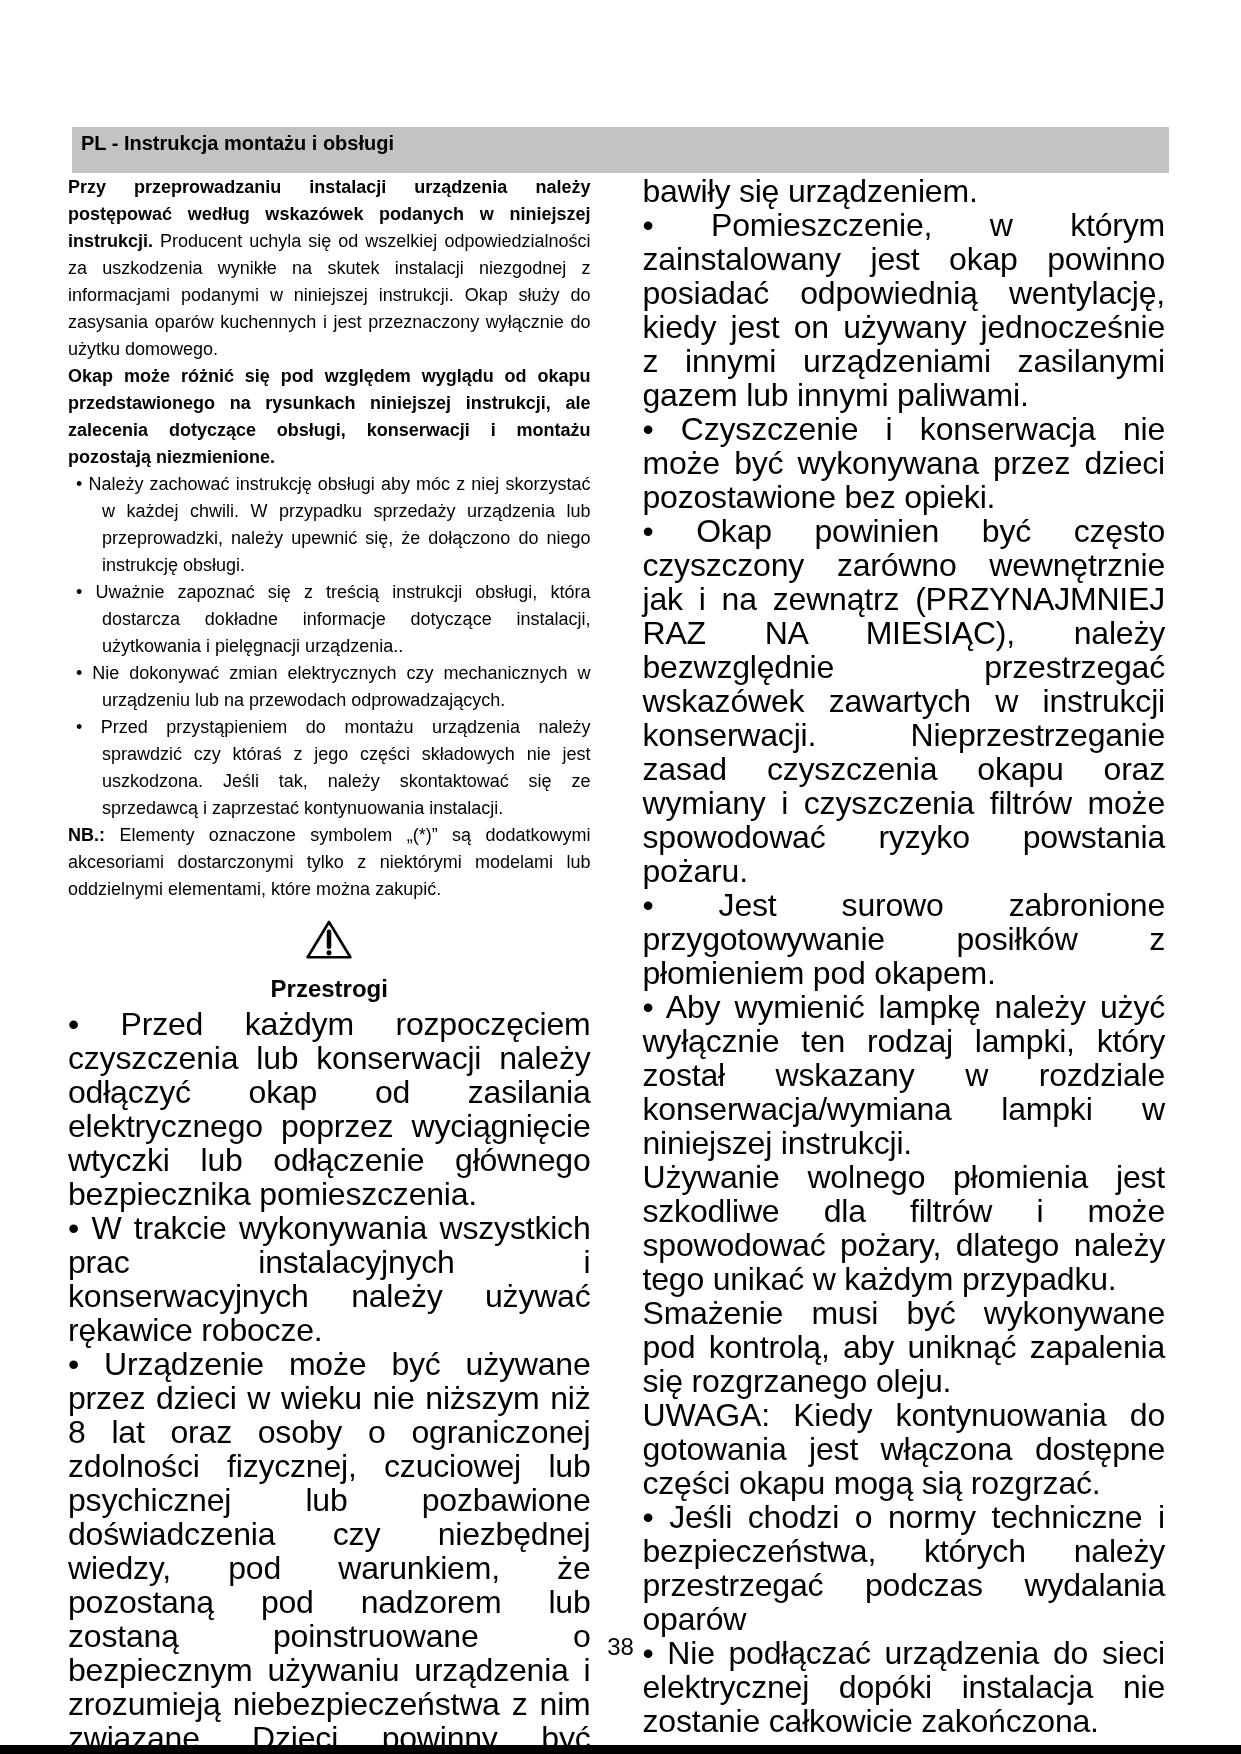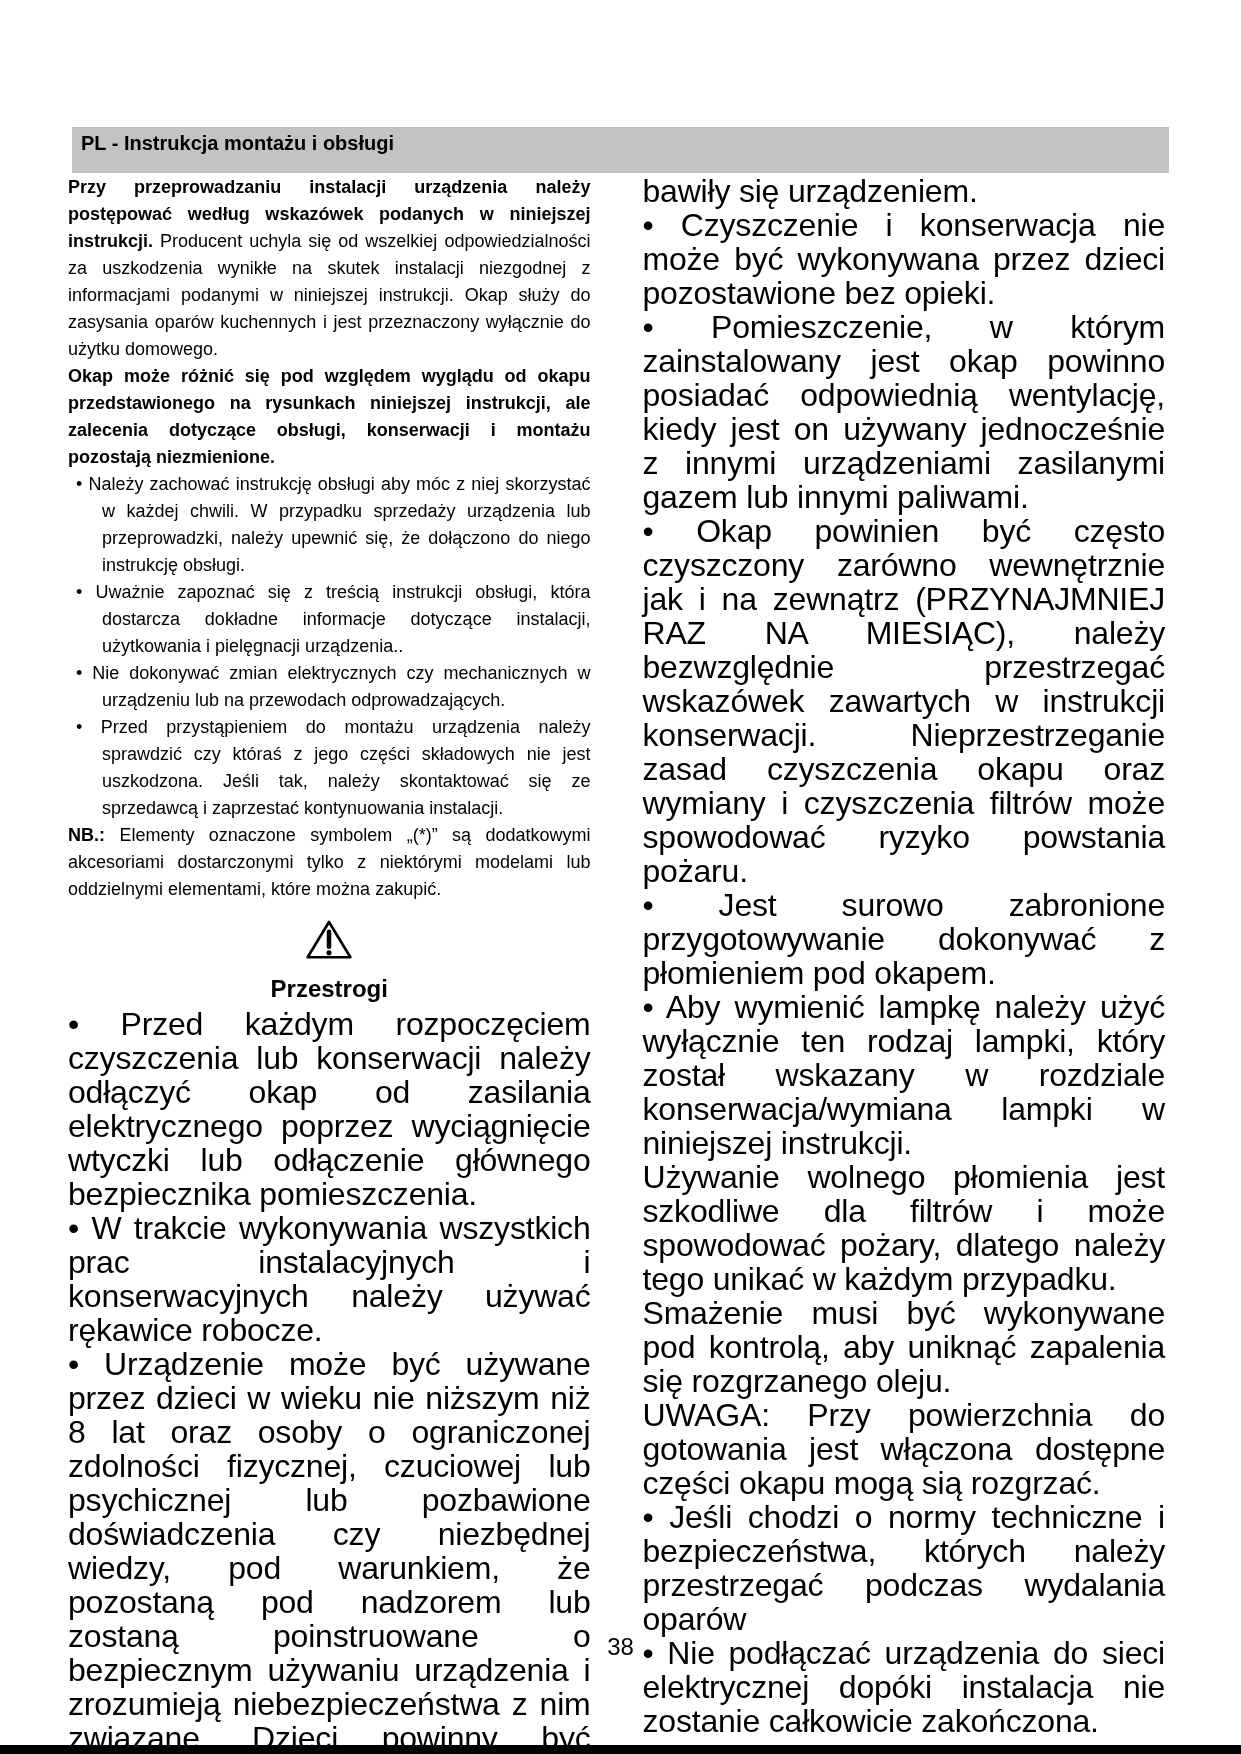--- a/index.html
+++ b/index.html
@@ -129,28 +129,28 @@
 
       <div class="large">
         <p>• Przed każdym rozpoczęciem czyszczenia lub konserwacji należy odłączyć okap od zasilania elektrycznego poprzez wyciągnięcie wtyczki lub odłączenie głównego bezpiecznika pomieszczenia.</p>
         <p>• W trakcie wykonywania wszystkich prac instalacyjnych i konserwacyjnych należy używać rękawice robocze.</p>
         <p>• Urządzenie może być używane przez dzieci w wieku nie niższym niż 8 lat oraz osoby o ograniczonej zdolności fizycznej, czuciowej lub psychicznej lub pozbawione doświadczenia czy niezbędnej wiedzy, pod warunkiem, że pozostaną pod nadzorem lub zostaną poinstruowane o bezpiecznym używaniu urządzenia i zrozumieją niebezpieczeństwa z nim związane. Dzieci powinny być pilnowane, aby nie</p>
       </div>
     </div>
 
     <div class="col large">
       <p>bawiły się urządzeniem.</p>
+      <p>• Pomieszczenie, w którym zainstalowany jest okap powinno posiadać odpowiednią wentylację, kiedy jest on używany jednocześnie z innymi urządzeniami zasilanymi gazem lub innymi paliwami.</p>
       <p>• Czyszczenie i konserwacja nie może być wykonywana przez dzieci pozostawione bez opieki.</p>
-      <p>• Pomieszczenie, w którym zainstalowany jest okap powinno posiadać odpowiednią wentylację, kiedy jest on używany jednocześnie z innymi urządzeniami zasilanymi gazem lub innymi paliwami.</p>
       <p>• Okap powinien być często czyszczony zarówno wewnętrznie jak i na zewnątrz (PRZYNAJMNIEJ RAZ NA MIESIĄC), należy bezwzględnie przestrzegać wskazówek zawartych w instrukcji konserwacji. Nieprzestrzeganie zasad czyszczenia okapu oraz wymiany i czyszczenia filtrów może spowodować ryzyko powstania pożaru.</p>
-      <p>• Jest surowo zabronione przygotowywanie dokonywać z płomieniem pod okapem.</p>
+      <p>• Jest surowo zabronione przygotowywanie posiłków z płomieniem pod okapem.</p>
       <p>• Aby wymienić lampkę należy użyć wyłącznie ten rodzaj lampki, który został wskazany w rozdziale konserwacja/wymiana lampki w niniejszej instrukcji.</p>
       <p>Używanie wolnego płomienia jest szkodliwe dla filtrów i może spowodować pożary, dlatego należy tego unikać w każdym przypadku.</p>
       <p>Smażenie musi być wykonywane pod kontrolą, aby uniknąć zapalenia się rozgrzanego oleju.</p>
-      <p>UWAGA: Przy powierzchnia do gotowania jest włączona dostępne części okapu mogą sią rozgrzać.</p>
+      <p>UWAGA: Kiedy kontynuowania do gotowania jest włączona dostępne części okapu mogą sią rozgrzać.</p>
       <p>• Jeśli chodzi o normy techniczne i bezpieczeństwa, których należy przestrzegać podczas wydalania oparów</p>
       <p>• Nie podłączać urządzenia do sieci elektrycznej dopóki instalacja nie zostanie całkowicie zakończona.</p>
     </div>
 
   </div>
 
   <div class="footer">38</div>
 
   <div class="bottom-bar"></div>
 

